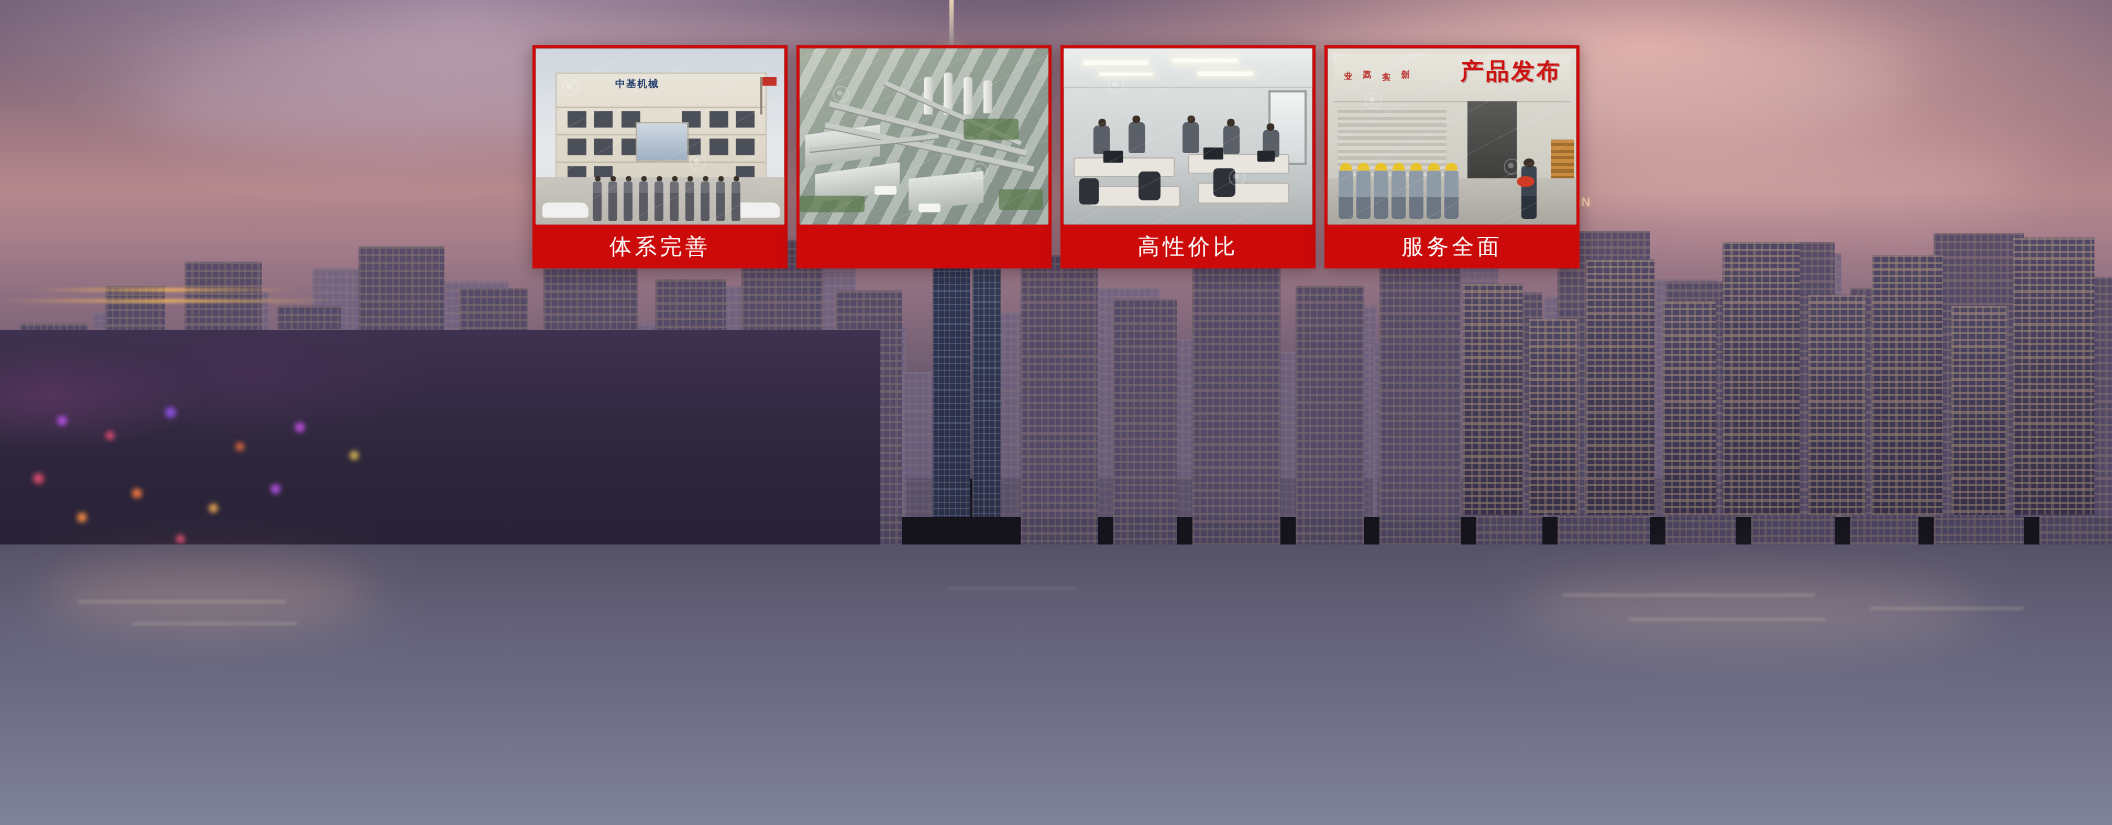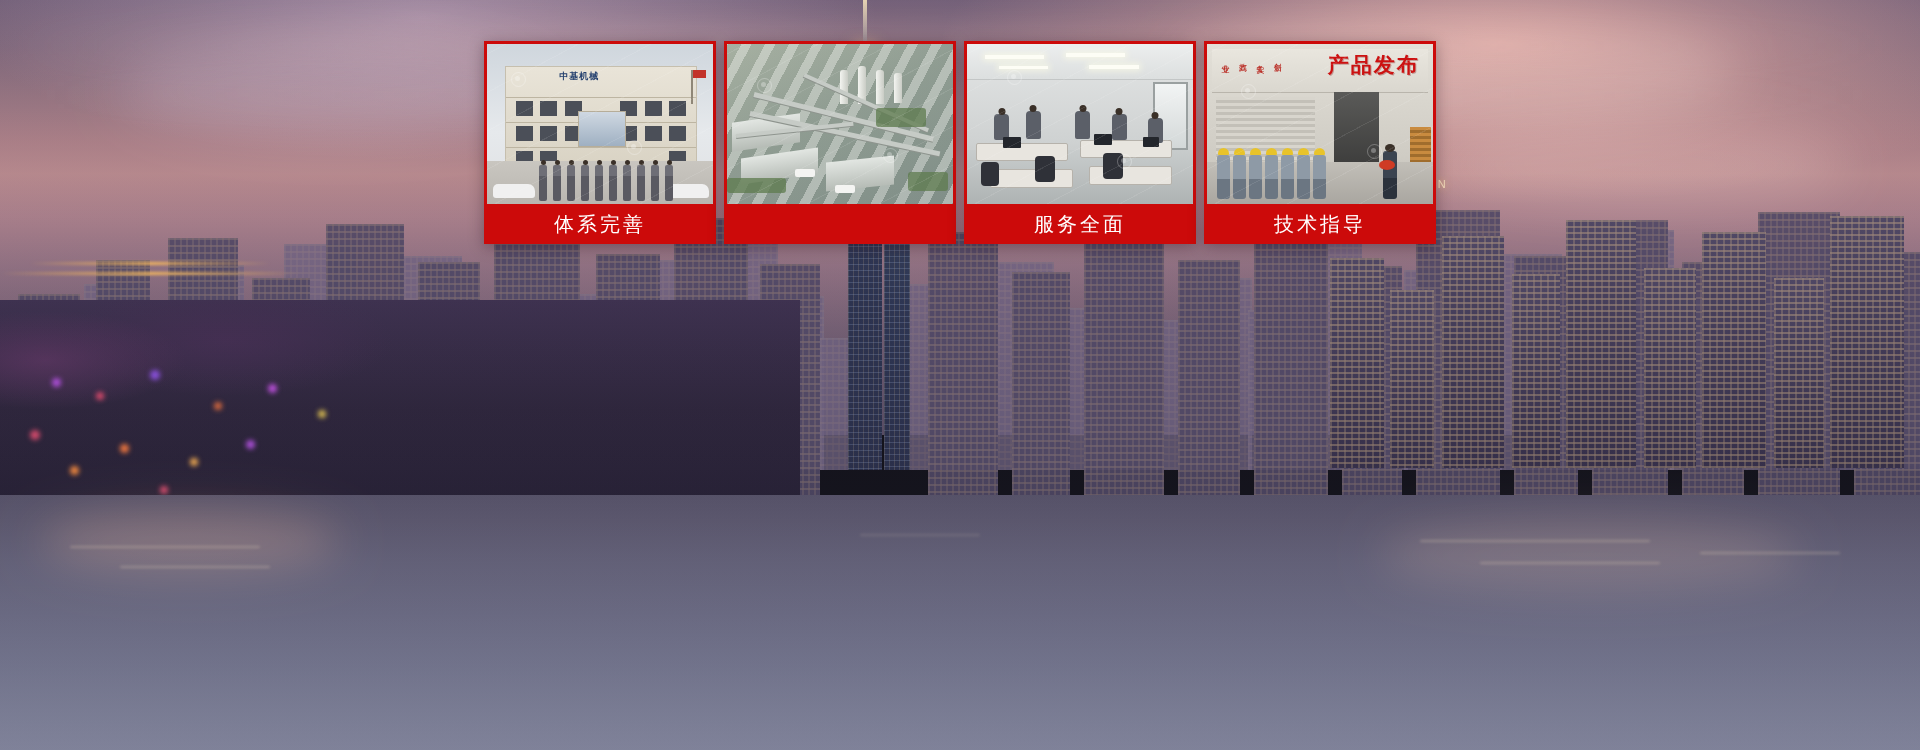--- a/index.html
+++ b/index.html
@@ -545,21 +545,21 @@
           <div class="p3-chair" style="left:30%;top:70%;width:20px;height:26px;"></div>
           <div class="p3-chair" style="left:60%;top:68%;width:20px;height:26px;"></div>
           <div class="p3-chair" style="left:6%;top:74%;width:18px;height:24px;"></div>
           <div class="p3-lap" style="left:16%;top:58%;width:18px;height:11px;"></div>
           <div class="p3-lap" style="left:56%;top:56%;width:18px;height:11px;"></div>
           <div class="p3-lap" style="left:78%;top:58%;width:16px;height:10px;"></div>
           <div class="wm"></div>
           <div class="wm-dot" style="left:40px;top:26px;"></div>
           <div class="wm-dot" style="left:150px;top:110px;"></div>
         </div>
-        <div class="card-label">服务全面</div>
+        <div class="card-label">高性价比</div>
       </div>
 
       <div class="card">
         <div class="card-photo">
           <div class="p4-wall"></div>
           <div class="p4-banner">
             <div class="p4-bigred">产品发布</div>
             <div class="p4-redcol" style="left:4%;top:22%;height:60%;">专业</div>
             <div class="p4-redcol" style="left:12%;top:18%;height:68%;">高效</div>
             <div class="p4-redcol" style="left:20%;top:24%;height:58%;">务实</div>
@@ -589,18 +589,18 @@
             </div>
           <div class="p4-worker" style="left:106px;">
               <span class="p4-helm"></span>
             </div>
           <div class="p4-lead" style="left:176px;"></div>
           <div class="p4-hat" style="left:172px;bottom:34px;"></div>
           <div class="wm"></div>
           <div class="wm-dot" style="left:34px;top:40px;"></div>
           <div class="wm-dot" style="left:160px;top:100px;"></div>
         </div>
-        <div class="card-label">技术指导</div>
+        <div class="card-label">服务全面</div>
       </div>
 
     </div>
   </div>
 </div>
 
 </body></html>

